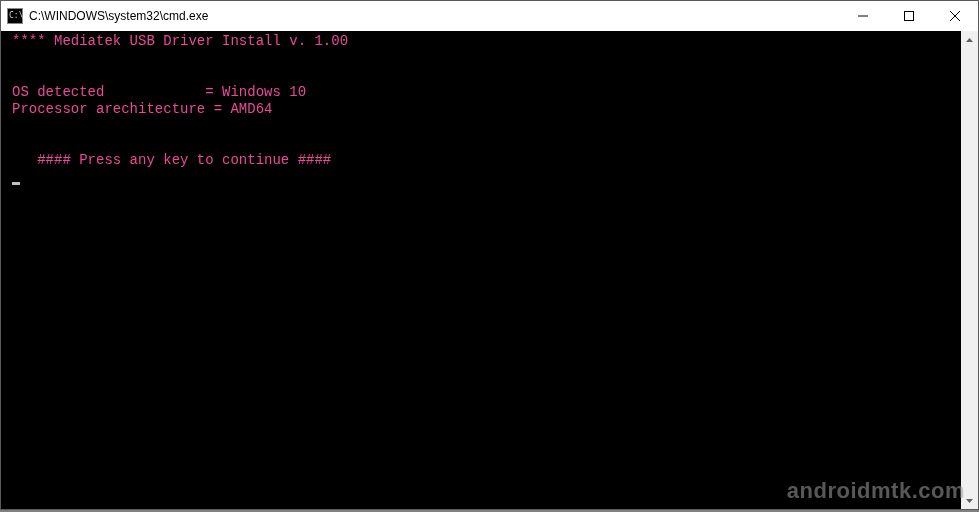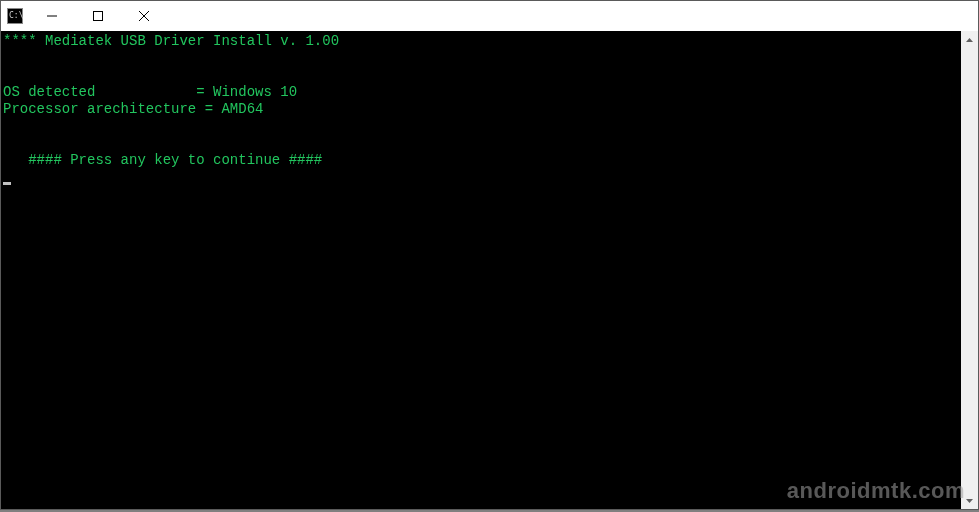--- a/index.html
+++ b/index.html
@@ -56,26 +56,26 @@
 }
 .win-btn svg { display: block; }
 .client {
   flex: 1;
   display: flex;
   background: #000;
   min-height: 0;
 }
 .terminal {
   flex: 1;
-  color: #22c55e;
+  color: #ec4899;
   font-family: Consolas, "Courier New", monospace;
   font-size: 14px;
   line-height: 17px;
   white-space: pre;
-  padding: 2px 0 0 2px;
+  padding: 2px 0 0 11px;
   overflow: hidden;
   position: relative;
 }
 .cursor {
   display: inline-block;
   width: 8px;
   height: 3px;
   background: #c0c0c0;
   vertical-align: bottom;
   margin-bottom: 1px;
@@ -114,20 +114,21 @@
 
 <div class="window">
   <div class="titlebar">
     <span class="titlebar-icon">
       <svg width="16" height="16" viewBox="0 0 16 16">
         <rect x="0" y="0" width="16" height="16" fill="#000"></rect>
         <rect x="0.5" y="0.5" width="15" height="15" fill="none" stroke="#888" stroke-width="1"></rect>
         <text x="2" y="10" font-family="Consolas,monospace" font-size="8" fill="#ccc">C:\</text>
       </svg>
     </span>
+    <span class="titlebar-title">C:\WINDOWS\system32\cmd.exe</span>
     <div class="win-controls">
       <div class="win-btn">
         <svg width="10" height="10" viewBox="0 0 10 10">
             <line x1="0" y1="5" x2="10" y2="5" stroke="#000" stroke-width="1"></line>
           </svg>
       </div>
       <div class="win-btn">
         <svg width="10" height="10" viewBox="0 0 10 10">
             <rect x="0.5" y="0.5" width="9" height="9" fill="none" stroke="#000" stroke-width="1"></rect>
           </svg>

